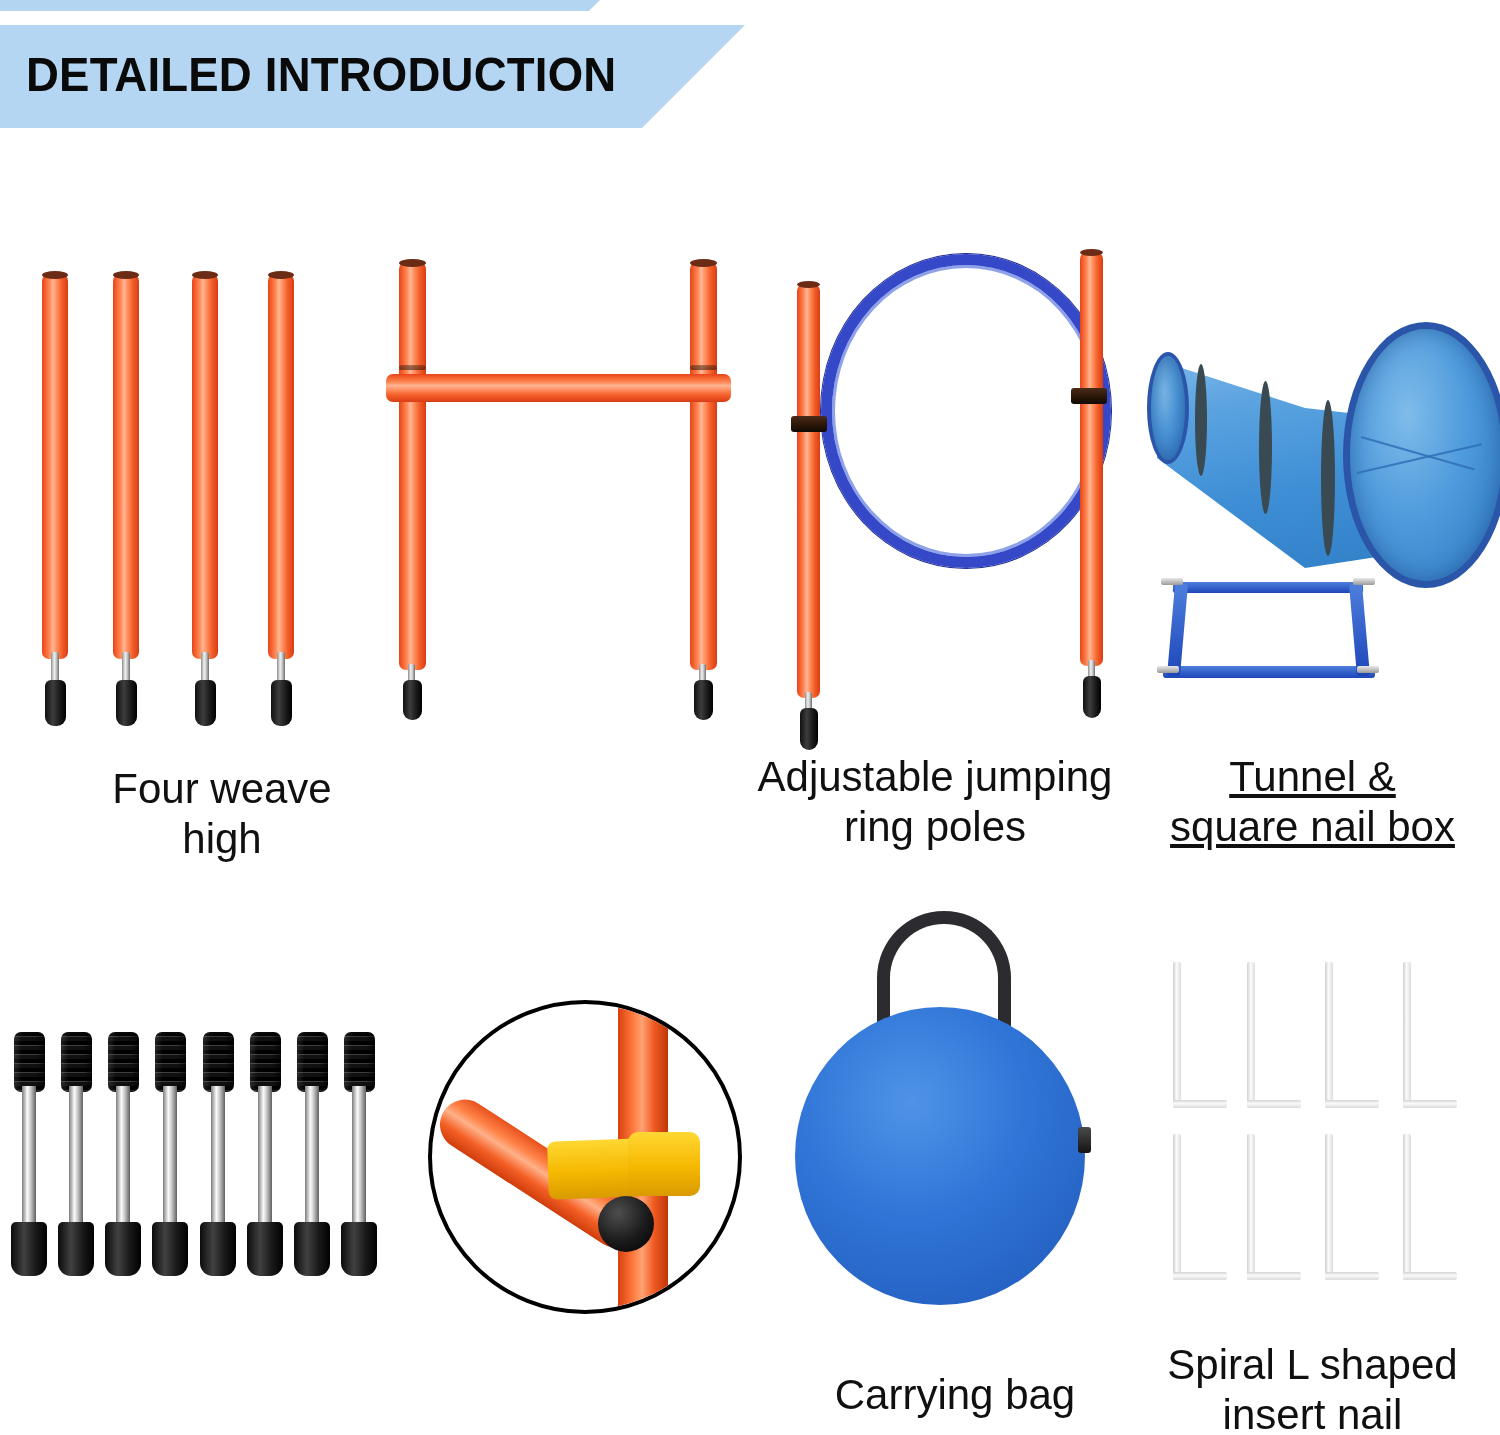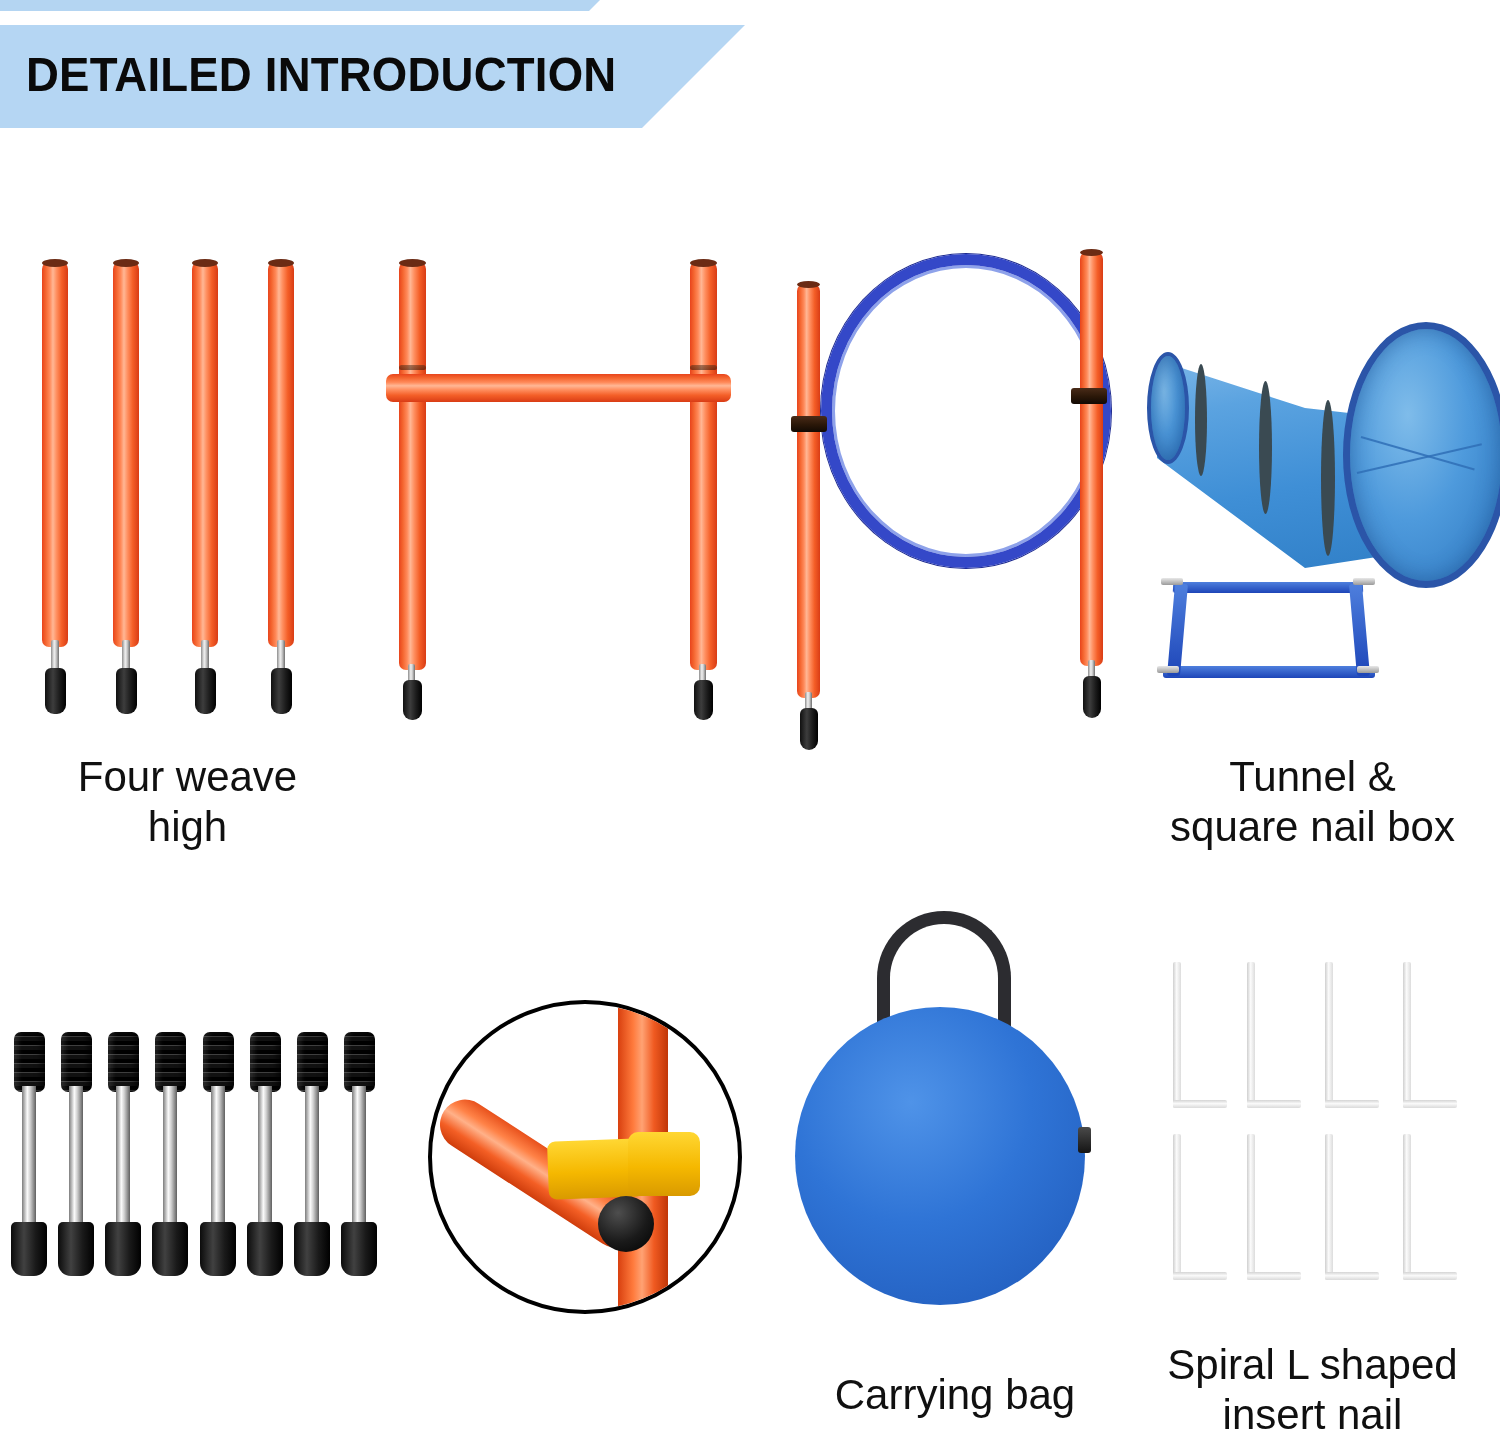--- a/index.html
+++ b/index.html
@@ -159,21 +159,21 @@
 </style>
 </head>
 <body>
 
 <div id="header">
   <div class="banner-strip"></div>
   <div class="banner-main"></div>
   <div class="banner-title">DETAILED INTRODUCTION</div>
 </div>
 
-<div class="cell" style="left:0px;top:240px;width:375px;height:620px;">
+<div class="cell" style="left:0px;top:252px;width:375px;height:620px;padding-left:23px;">
   <div class="art">
 
     <div class="pole" style="left:42px;top:22px;width:26px;height:385px;"></div>
     <div class="pole-top" style="left:42px;top:19px;width:26px;height:8px;"></div>
     <div class="stake" style="left:51px;top:400px;width:8px;height:62px;"></div>
     <div class="foot" style="left:45px;top:428px;width:21px;height:46px;"></div>
 
     <div class="pole" style="left:113px;top:22px;width:26px;height:385px;"></div>
     <div class="pole-top" style="left:113px;top:19px;width:26px;height:8px;"></div>
     <div class="stake" style="left:122px;top:400px;width:8px;height:62px;"></div>
@@ -224,20 +224,24 @@
     <div class="pole-top" style="left:52px;top:41px;width:23px;height:7px;"></div>
     <div class="stake" style="left:60px;top:452px;width:7px;height:40px;"></div>
     <div class="foot" style="left:55px;top:468px;width:18px;height:42px;"></div>
     <div class="clip" style="left:46px;top:176px;width:36px;height:16px;"></div>
 
     <div class="pole" style="left:335px;top:12px;width:23px;height:414px;"></div>
     <div class="pole-top" style="left:335px;top:9px;width:23px;height:7px;"></div>
     <div class="stake" style="left:343px;top:420px;width:7px;height:40px;"></div>
     <div class="foot" style="left:338px;top:436px;width:18px;height:42px;"></div>
     <div class="clip" style="left:326px;top:148px;width:36px;height:16px;"></div>
+  </div>
+  <div class="caption" style="top:512px;">
+    <span>Adjustable jumping</span><br>
+    <span>ring poles</span>
   </div>
 </div>
 
 <div class="cell" style="left:1125px;top:240px;width:375px;height:620px;">
   <div class="art">
 
     <div class="tunnel-body" style="left:30px;top:90px;width:300px;height:240px;
                 clip-path:polygon(2px 30px, 150px 78px, 300px 95px, 300px 215px, 150px 238px, 2px 128px);"></div>
 
     <div class="tunnel-mouth" style="left:22px;top:112px;width:34px;height:104px;border-width:4px;"></div>
@@ -258,21 +262,21 @@
     <div class="pb-bar" style="left:16px;top:14px;width:13px;height:92px;
          transform:skewX(-5deg);"></div>
     <div class="pb-bar" style="left:198px;top:14px;width:13px;height:92px;
          transform:skewX(5deg);"></div>
     <div class="pb-peg" style="left:6px;top:8px;width:22px;height:7px;"></div>
     <div class="pb-peg" style="left:198px;top:8px;width:22px;height:7px;"></div>
     <div class="pb-peg" style="left:2px;top:96px;width:22px;height:7px;"></div>
     <div class="pb-peg" style="left:202px;top:96px;width:22px;height:7px;"></div>
   </div>
 
-  <div class="caption" style="top:512px;">
+  <div class="caption" style="top:512px;text-decoration:underline;">
     <span>Tunnel &amp;</span><br>
     <span>square nail box</span>
   </div>
 </div>
 
 <div class="cell" style="left:0px;top:1000px;width:400px;height:430px;">
   <div class="art">
     <div>
       <div class="nail-head" style="left:14px;top:32px;width:31px;height:60px;"></div>
       <div class="nail-shaft" style="left:22px;top:86px;width:14px;height:150px;"></div>

